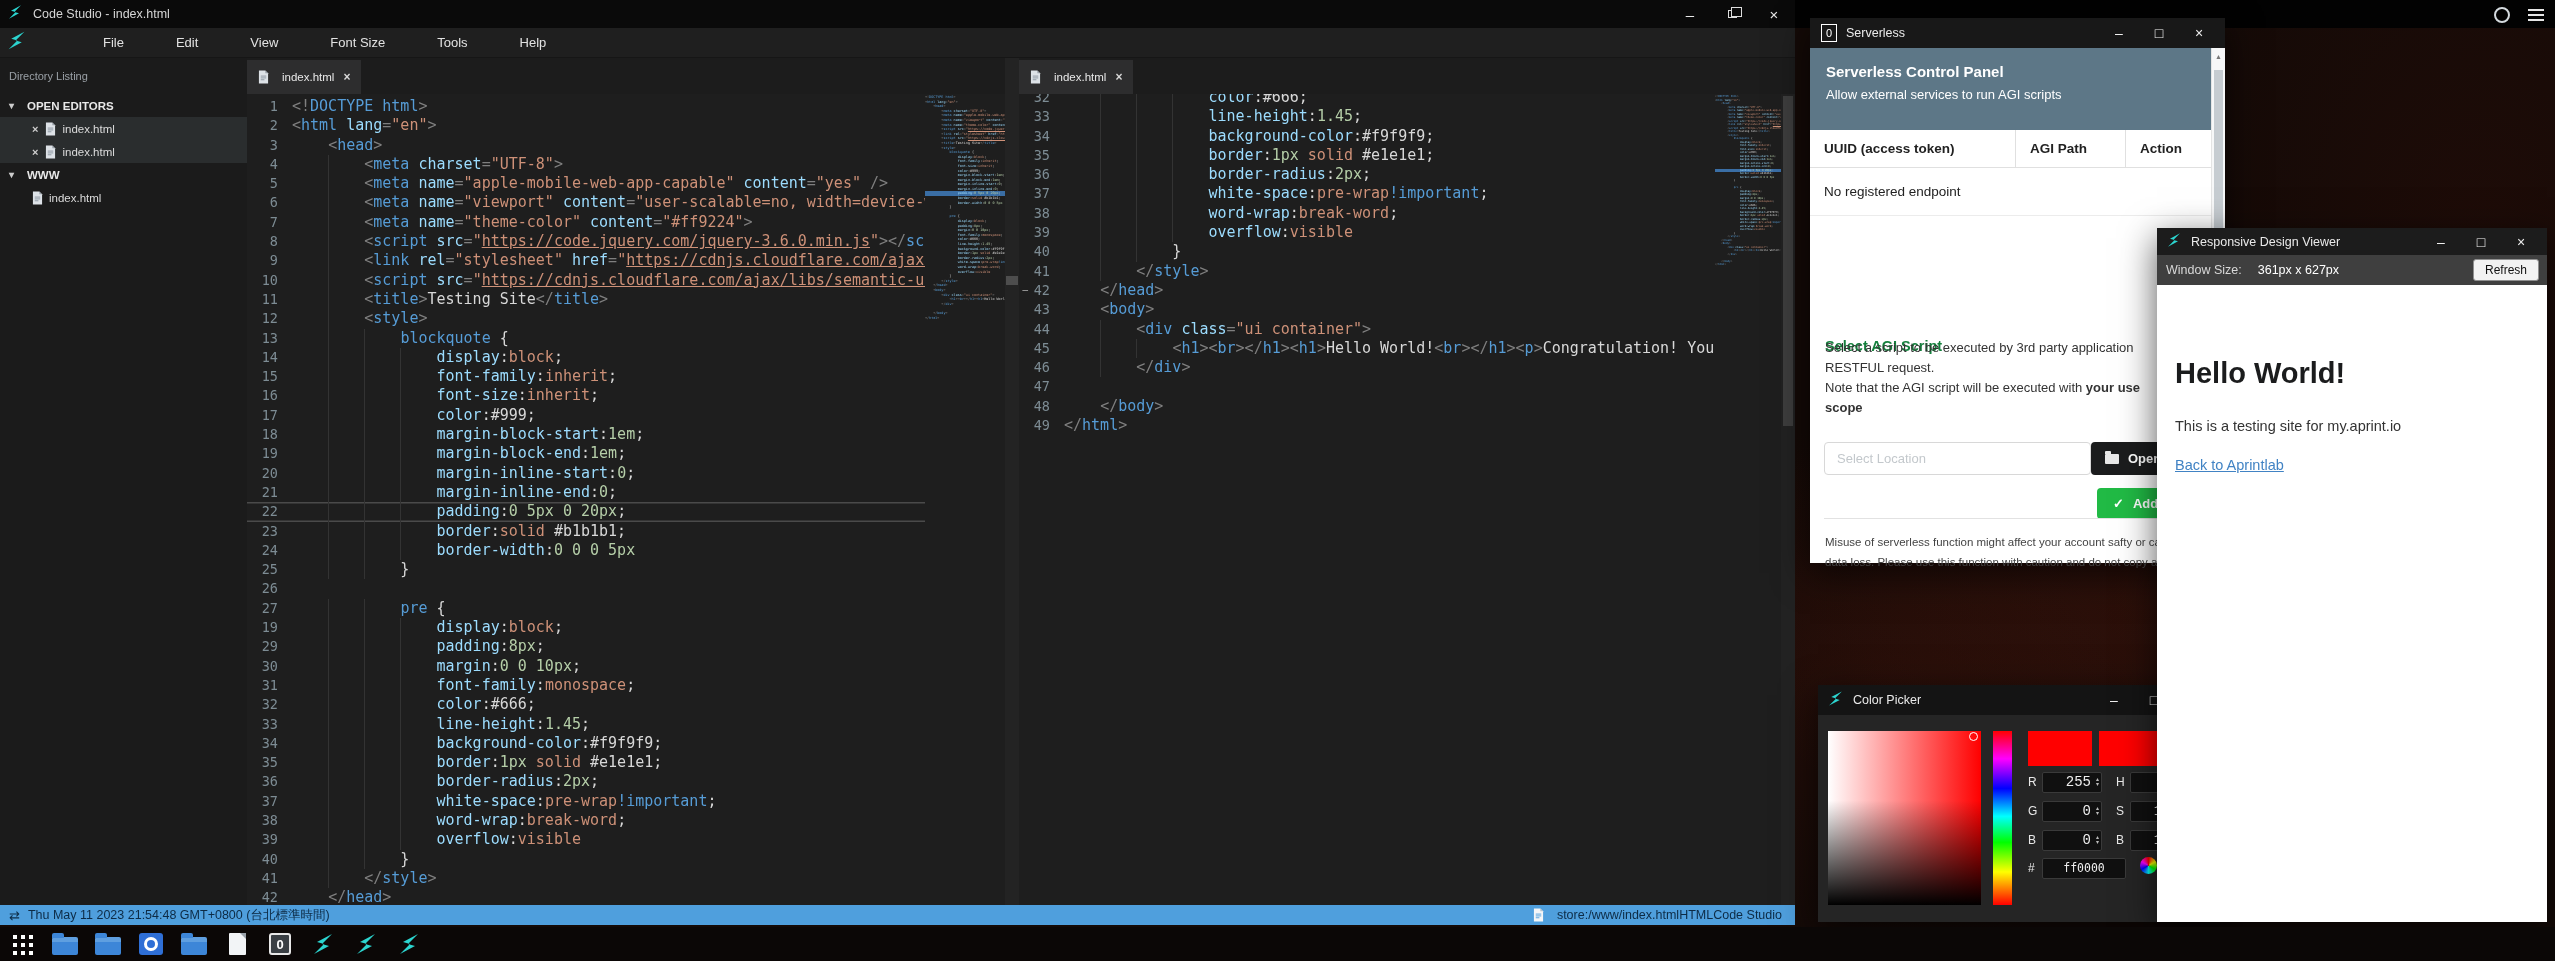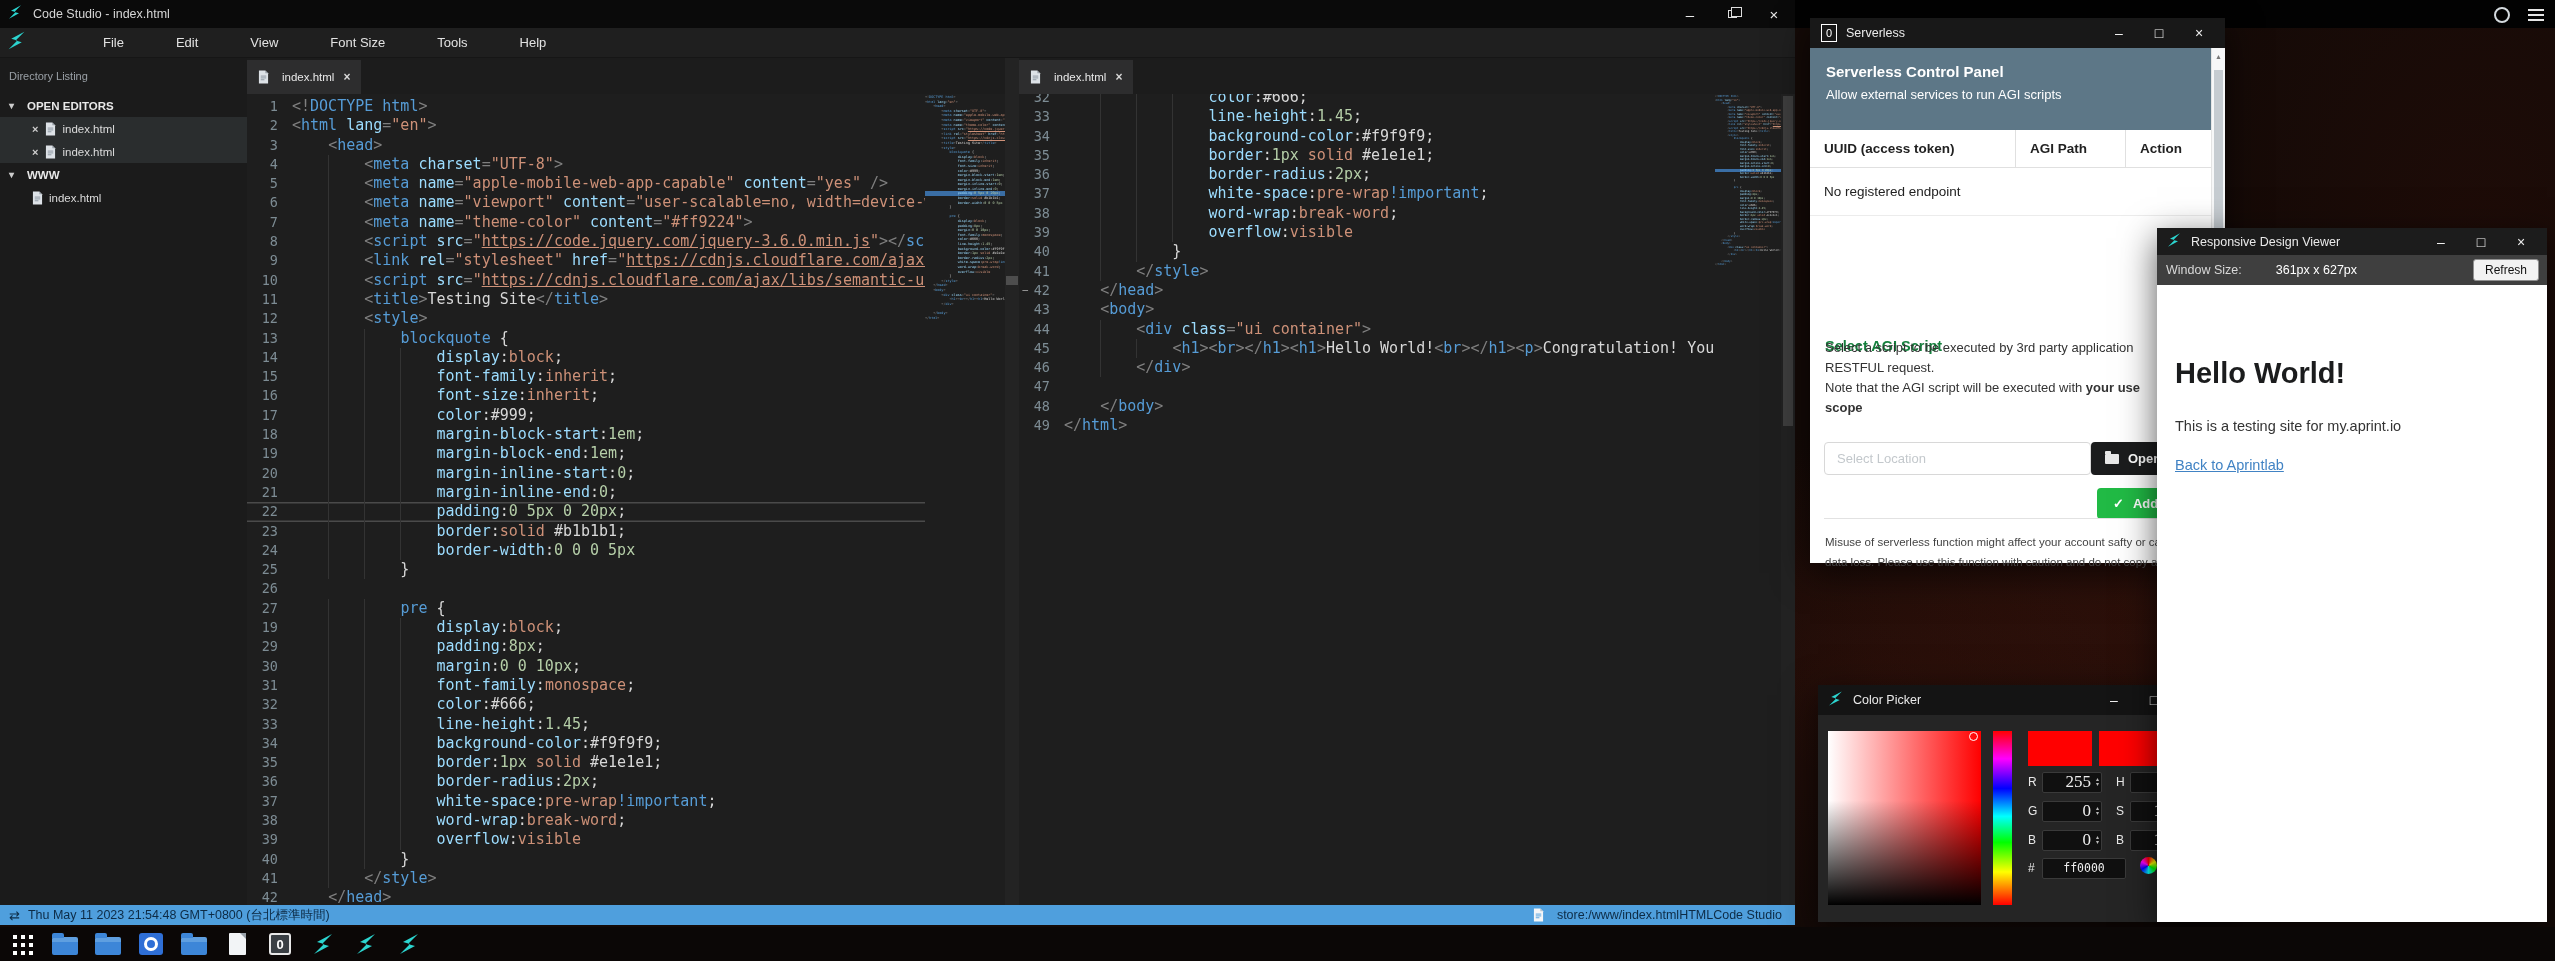--- a/index.html
+++ b/index.html
@@ -121,21 +121,21 @@
   .folder-mini { width:14px; height:10px; background:#e8e8e8; border-radius:1px; position:relative; }
   .folder-mini::before { content:""; position:absolute; top:-2.5px; left:0; width:6px; height:3px; background:#e8e8e8; border-radius:1px 1px 0 0; }
   #sv-add { position:absolute; left:287px; top:440px; width:132px; height:31px; background:#21ba45; color:#fff; border:none; border-radius:4px; font-size:13px; font-weight:bold; display:flex; align-items:center; justify-content:flex-start; padding-left:16px; gap:9px; }
   #sv-hr { position:absolute; left:14px; top:470px; right:28px; height:1px; background:#e2e2e2; }
   .sv-warn { position:absolute; left:15px; font-size:11.5px; color:#444; white-space:nowrap; overflow:hidden; width:383px; }
   #sv-w1 { top:488px; } #sv-w2 { top:508px; }
 
   
   #rv-win { left:2157px; top:228px; width:390px; height:694px; background:#fff; }
   #rv-win .f-titlebar { height:27px; background:#1c1c1c; }
-  #rv-toolbar { position:absolute; left:0; top:27px; width:100%; height:30px; background:#3f3f3f; display:flex; align-items:center;gap:18px; }
+  #rv-toolbar { position:absolute; left:0; top:27px; width:100%; height:30px; background:#3f3f3f; display:flex; align-items:center; }
   #rv-ws-label { color:#d8d8d8; font-size:12.5px; margin-left:9px; }
   #rv-ws-value { color:#fff; font-size:12.5px; margin-left:16px; }
   #rv-refresh { position:absolute; right:8px; top:4px; height:22px; width:66px; background:#f2f2f2; border:1px solid #8f8f8f; border-radius:3px; font-size:12px; color:#111; font-family:"Liberation Sans",sans-serif; }
   #rv-content { position:absolute; left:0; top:57px; right:0; bottom:0; background:#fff; padding:72px 20px 0 18px; }
   #rv-content h1 { font-size:29px; color:#1b1c1d; margin-bottom:26px; letter-spacing:0; }
   #rv-content p { font-size:14.5px; color:#333; line-height:21px; margin-bottom:19px; max-width:340px; }
   #rv-link { font-size:14.5px; color:#4183c4; }
 
   
   #cp-win { left:1818px; top:685px; width:412px; height:237px; background:#252525; }
@@ -144,21 +144,21 @@
   #cp-sat { position:absolute; left:10px; top:16px; width:153px; height:174px;
     background:linear-gradient(to top, #000, rgba(0,0,0,0) 60%), linear-gradient(to right, #fff, #f00); }
   #cp-marker { position:absolute; right:3px; top:1px; width:9px; height:9px; border:1.5px solid #fff; border-radius:50%; }
   #cp-hue { position:absolute; left:175px; top:16px; width:19px; height:174px;
     background:linear-gradient(180deg, #f00 0%, #f0f 16%, #00f 33%, #0ff 49%, #0f0 64%, #ff0 81%, #f00 100%); }
   .cp-swatch { position:absolute; top:16px; width:64px; height:35px; }
   #cp-sw1 { left:210px; } #cp-sw2 { left:281px; }
   .cp-row { position:absolute; display:flex; align-items:center; height:24px; }
   .cp-lab { color:#e8e8e8; font-size:12px; width:14px; }
   .cp-box { width:60px; height:21px; background:#101010; border:1px solid #3a3a3a; border-radius:2px; display:flex; align-items:center; }
-  .cp-val { flex:1; text-align:right; color:#eee; font-size:17px; padding-right:3px; font-family:Liberation Serif, serif; }
+  .cp-val { flex:1; text-align:right; color:#eee; font-size:14px; padding-right:3px; font-family:Liberation Mono, monospace; }
   .cp-spin { display:flex; flex-direction:column; line-height:5px; padding:0 2px; }
   .cp-spin i { font-style:normal; color:#bbb; font-size:6px; }
   #cp-hex-row { position:absolute; left:210px; top:141px; display:flex; align-items:center; height:24px; }
   #cp-hex-box { width:84px; height:21px; background:#101010; border:1px solid #3a3a3a; border-radius:2px; color:#eee; font-size:11.5px; display:flex; align-items:center; justify-content:center; font-family:"DejaVu Sans Mono", monospace; }
   #cp-wheel { position:absolute; left:322px; top:142px; width:17px; height:17px; border-radius:50%;
     background:conic-gradient(#f00,#ff0,#0f0,#0ff,#00f,#f0f,#f00); }
 </style>
 </head>
 <body>
 

